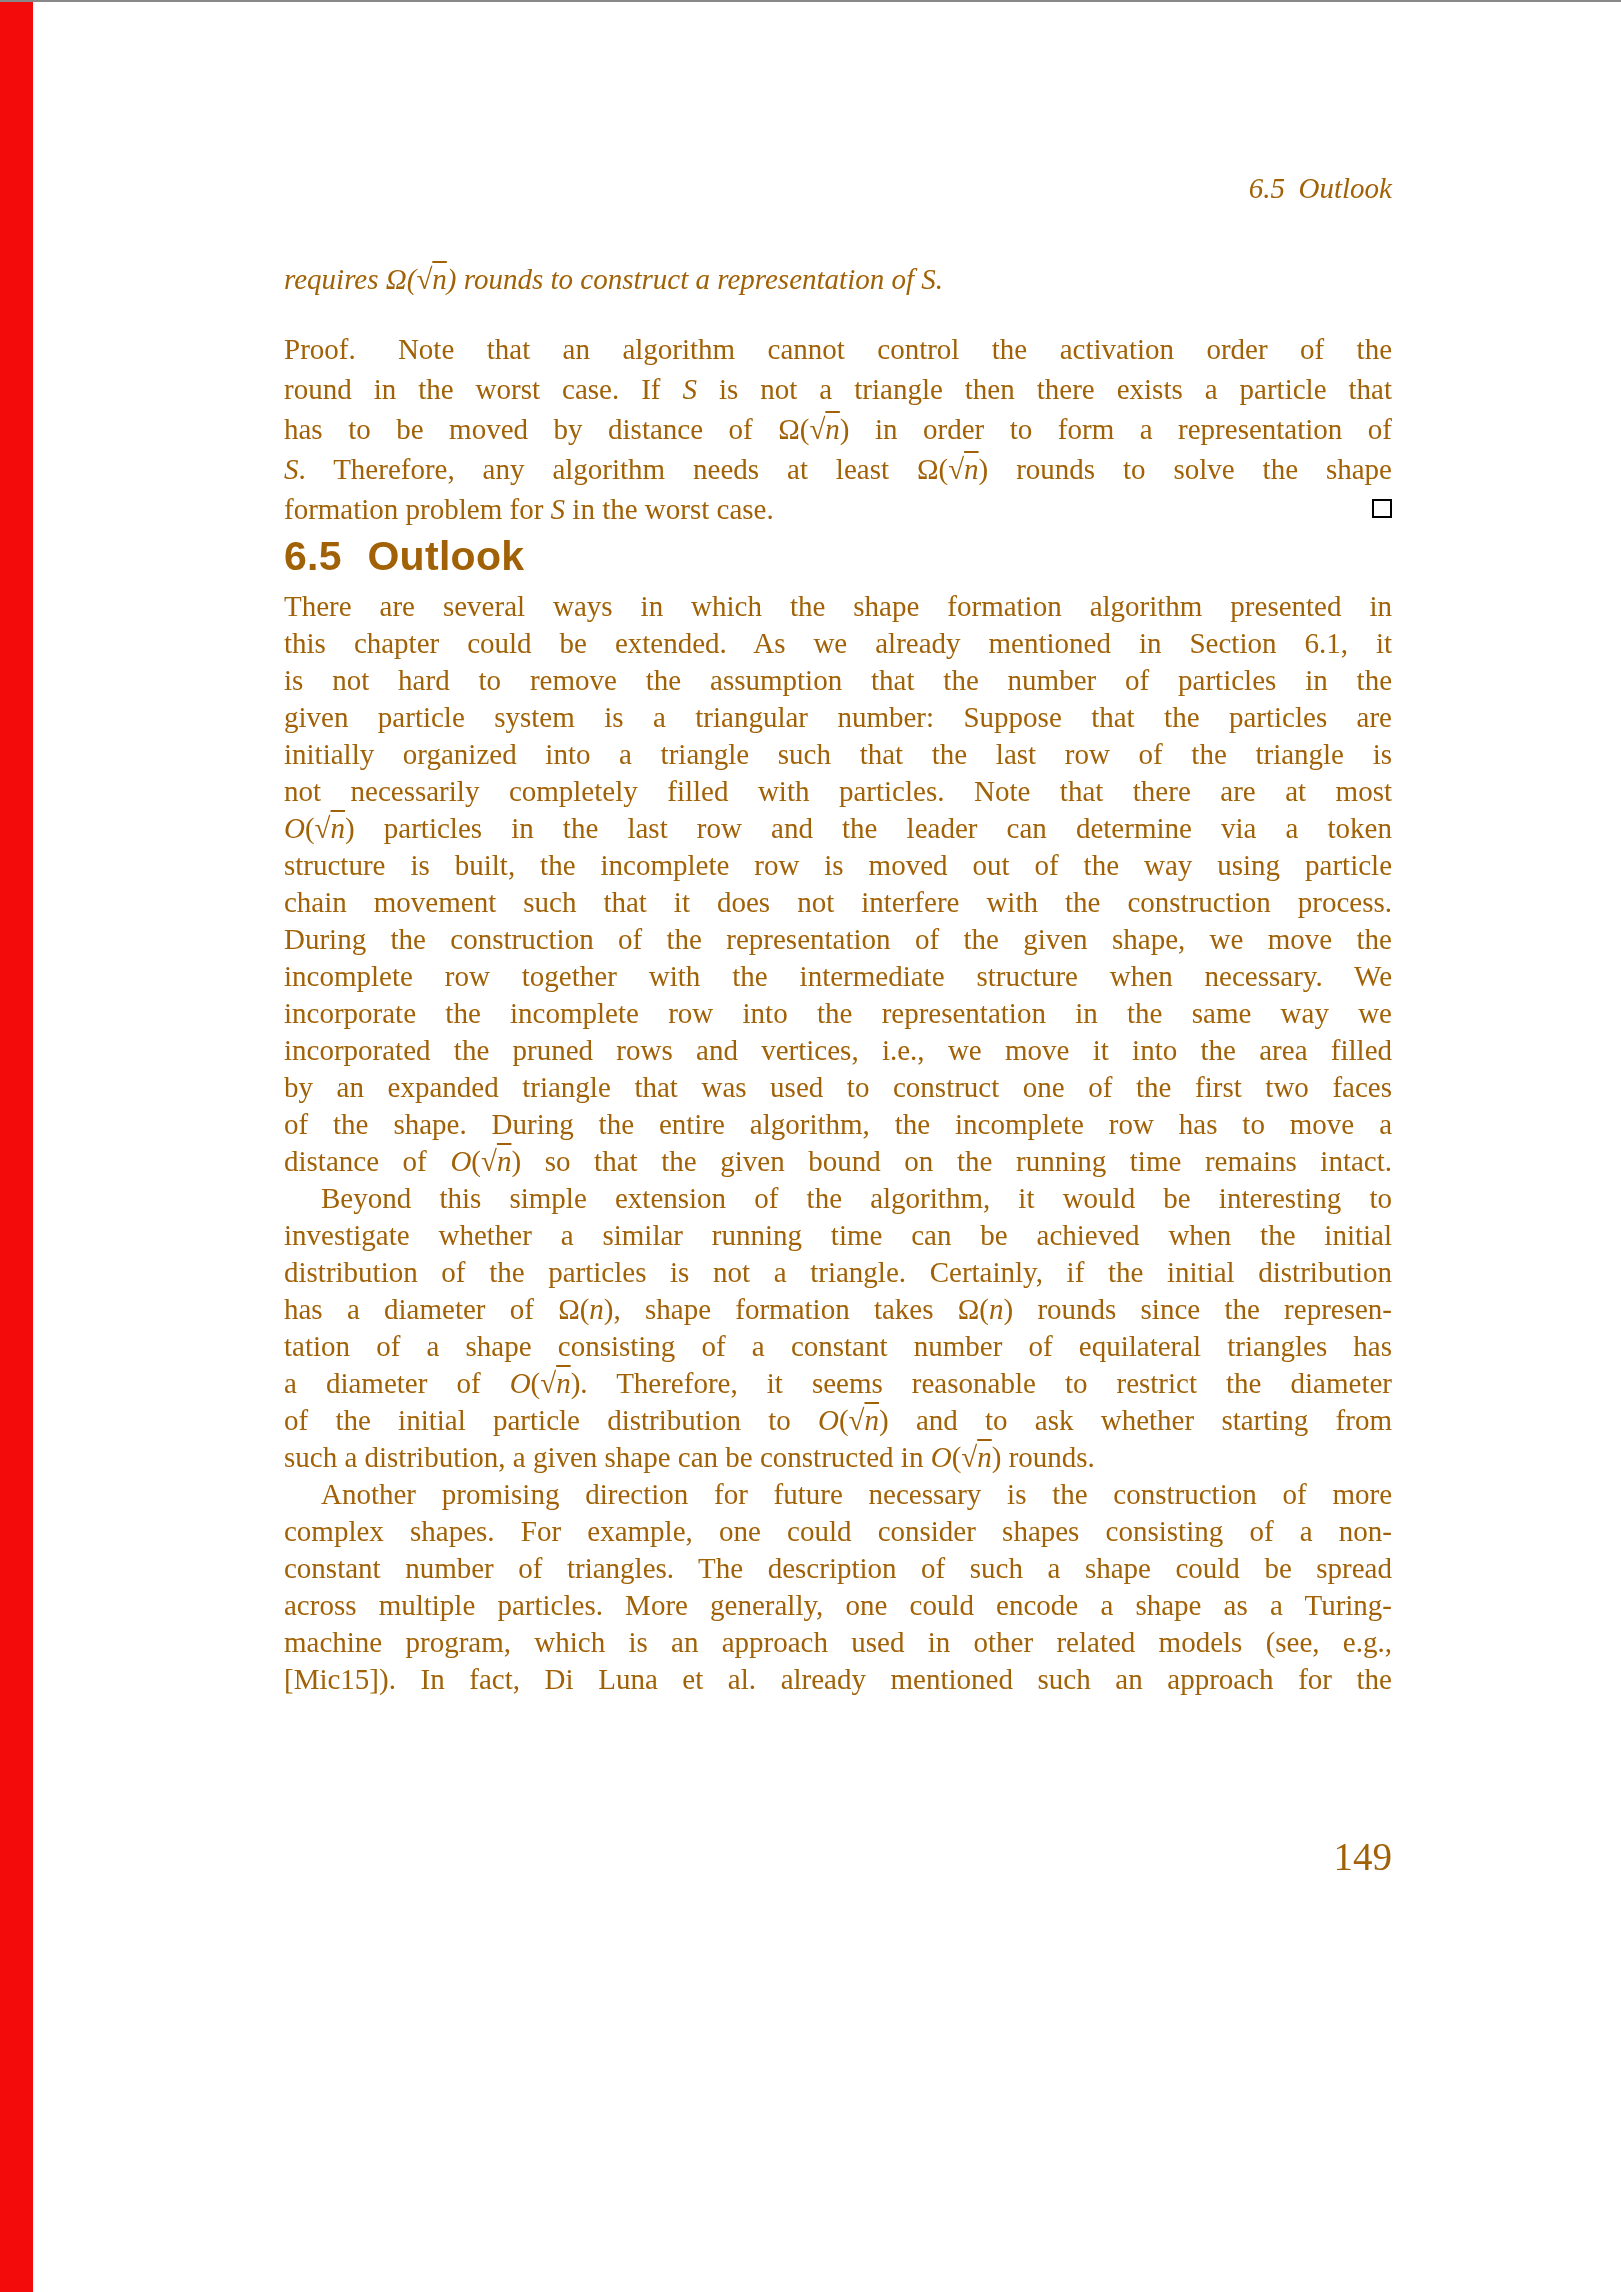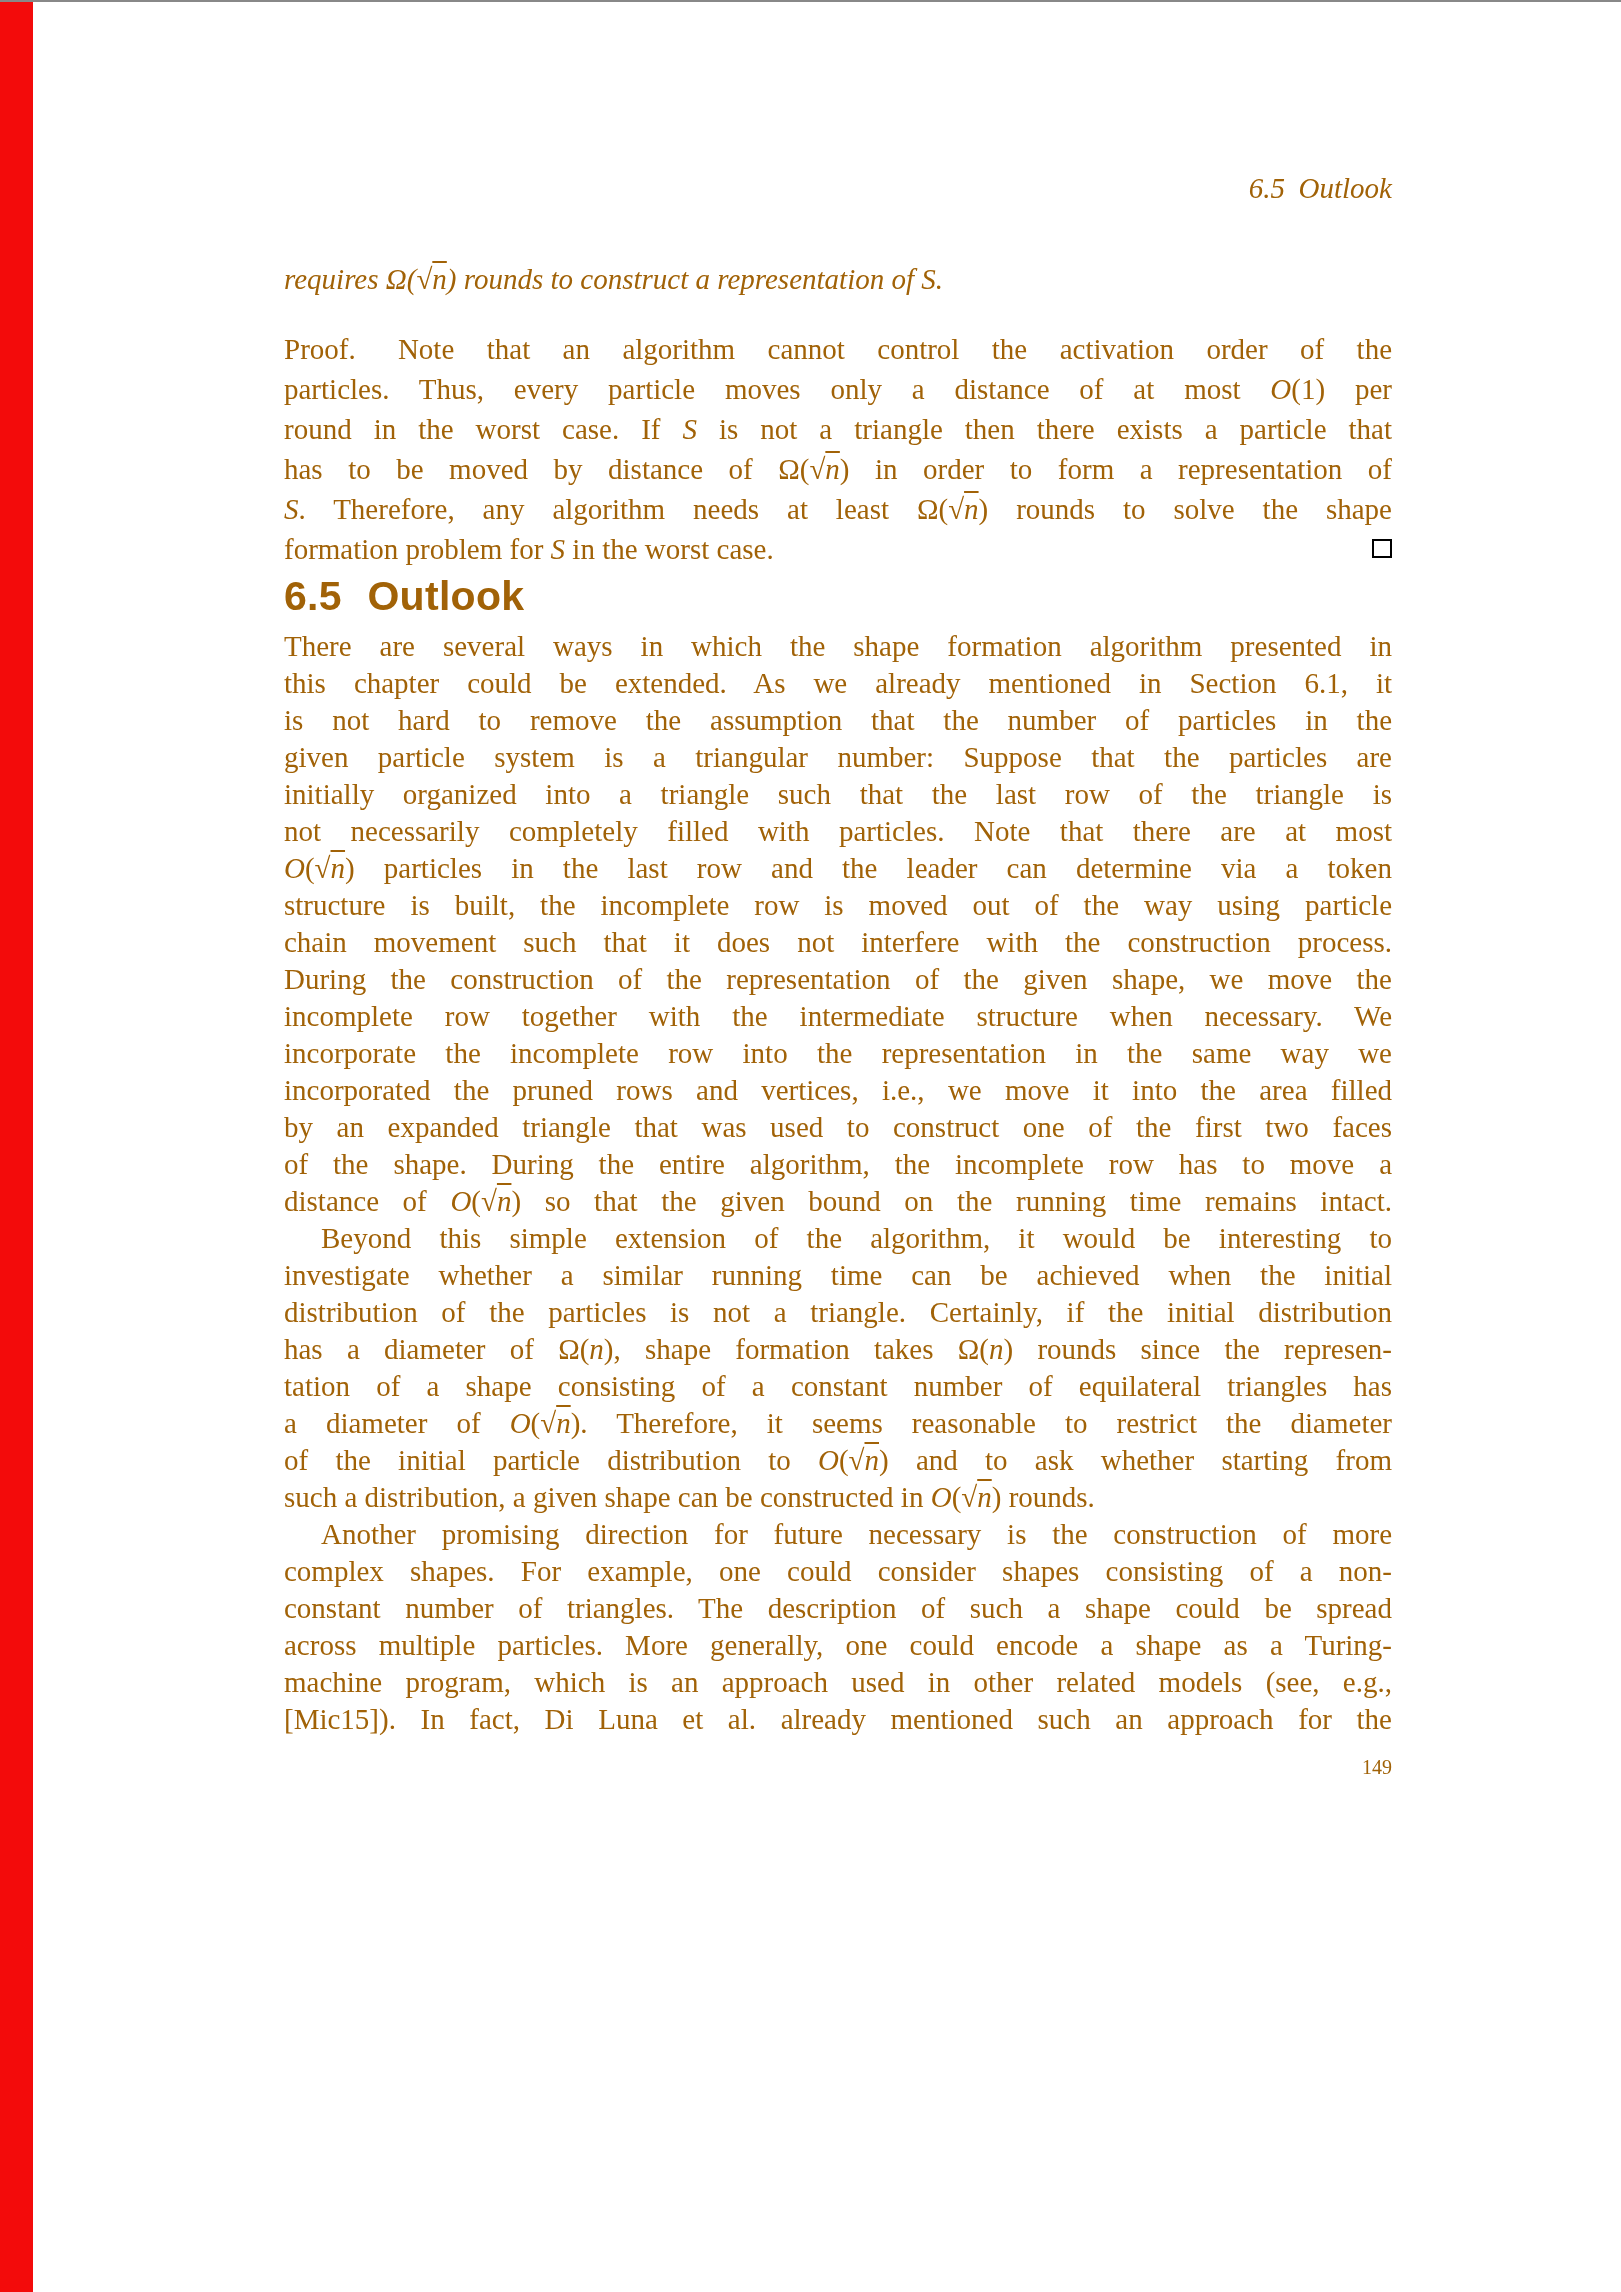--- a/index.html
+++ b/index.html
@@ -48,22 +48,22 @@
     font-weight:bold; font-size:41px; line-height:47px;
     letter-spacing:0.3px;
   }
   .sec-title { margin-left:25.5px; }
   .para { margin-top:0; }
   .para1 { margin-top:7.8px; }
   .indent { padding-left:37px; }
   .r { font-style:italic; text-decoration:overline; }
   i { font-style:italic; }
   .pagenum {
-    position:absolute; top:1754px; right:229px;
-    font-size:20px;
+    position:absolute; top:1832px; right:229px;
+    font-size:39px;
   }
 </style>
 </head>
 <body>
 
 <div class="page">
 
   <div class="redbar"></div>
 
   <div class="running-header">
@@ -71,21 +71,20 @@
   </div>
 
   <div class="content">
 
     <div class="thm">
       <div class="line">requires Ω(√<span class="r">n</span>) rounds to construct a representation of S.</div>
     </div>
 
     <div class="proof">
       <div class="line jline"><span class="proof-label">Proof.</span> <span>Note that an algorithm cannot control the activation order of the</span></div>
-      <div class="line jline">particles.  Thus, every particle moves only a distance of at most <i>O</i>(1) per</div>
       <div class="line jline">round in the worst case. If <i>S</i> is not a triangle then there exists a particle that</div>
       <div class="line jline">has to be moved by distance of Ω(√<span class="r">n</span>) in order to form a representation of</div>
       <div class="line jline"><i>S</i>. Therefore, any algorithm needs at least Ω(√<span class="r">n</span>) rounds to solve the shape</div>
       <div class="line"><span class="qed"></span><span>formation problem for <i>S</i> in the worst case.</span></div>
     </div>
 
     <h2 class="sec"><span>6.5</span><span class="sec-title">Outlook</span></h2>
 
     <div class="para para1">
       <div class="line jline">There are several ways in which the shape formation algorithm presented in</div>

